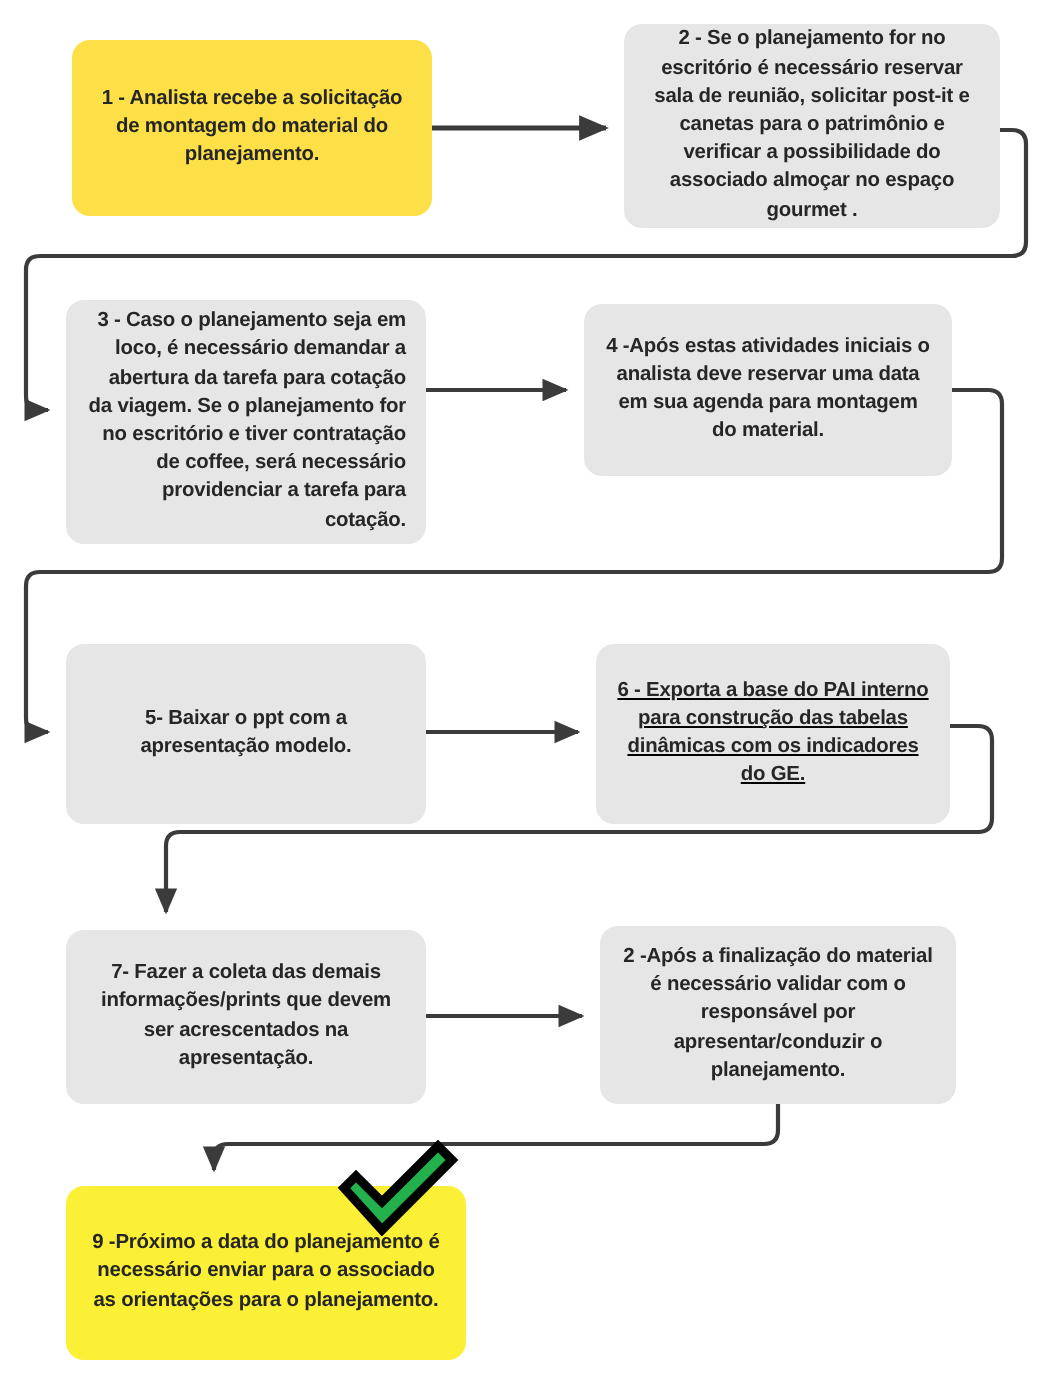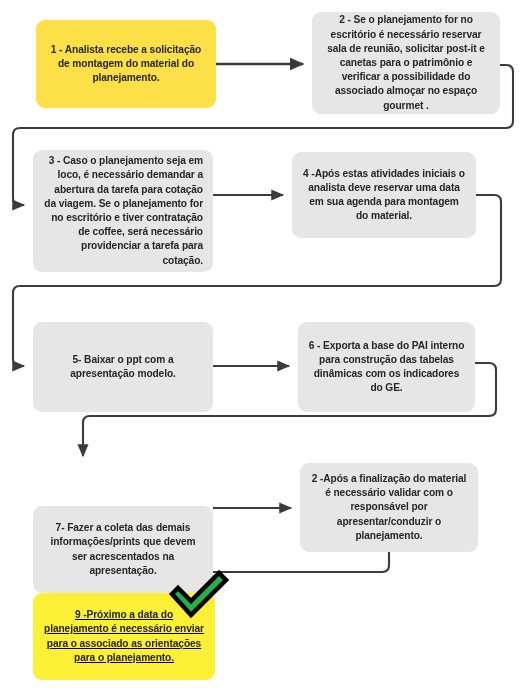--- a/index.html
+++ b/index.html
@@ -113,33 +113,33 @@
   </div>
 
   <div class="node node-default" style="left:292px; top:152px; width:184px; height:86px;">
     <span class="node-text">4 -Após estas atividades iniciais o analista deve reservar uma data em sua agenda para montagem do material.</span>
   </div>
 
   <div class="node node-default" style="left:33px; top:322px; width:180px; height:90px;">
     <span class="node-text">5- Baixar o ppt com a apresentação modelo.</span>
   </div>
 
-  <div class="node node-default" style="left:298px; top:322px; width:177px; height:90px;">
+  <div class="node node-default" style="left:298px; top:322px; width:177px; height:90px;text-decoration:underline;">
     <span class="node-text">6 - Exporta a base do PAI interno para construção das tabelas dinâmicas com os indicadores do GE.</span>
   </div>
 
-  <div class="node node-default" style="left:33px; top:465px; width:180px; height:87px;margin-top:41px;">
+  <div class="node node-default" style="left:33px; top:465px; width:180px; height:87px;">
     <span class="node-text">7- Fazer a coleta das demais informações/prints que devem ser acrescentados na apresentação.</span>
   </div>
 
   <div class="node node-default" style="left:300px; top:463px; width:178px; height:89px;">
     <span class="node-text">2 -Após a finalização do material é necessário validar com o responsável por apresentar/conduzir o planejamento.</span>
   </div>
 
-  <div class="node node-end" style="left:33px; top:593px; width:182px; height:87px;text-decoration:underline;">
+  <div class="node node-end" style="left:33px; top:593px; width:200px; height:87px;">
     <span class="node-text">9 -Próximo a data do planejamento é necessário enviar para o associado as orientações para o planejamento.</span>
   </div>
 
   <svg id="check-mark" viewBox="0 0 62 48">
     <path d="M4,24 L10,18 L23,31 L51,3 L58,10 L23,45 Z" fill="#22b14c" stroke="#000000" stroke-width="4.5" stroke-linejoin="miter"></path>
   </svg>
 
 </div>
 
 </body></html>

